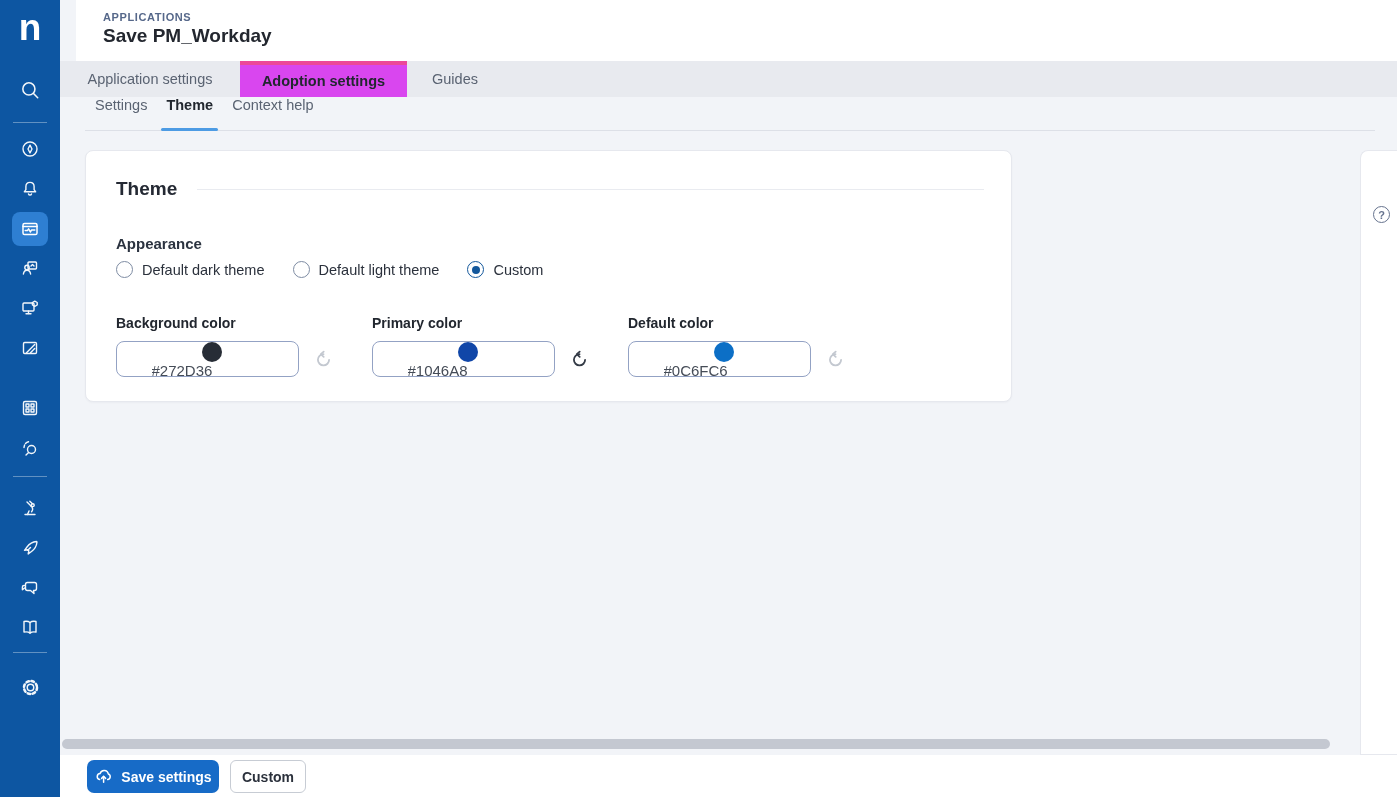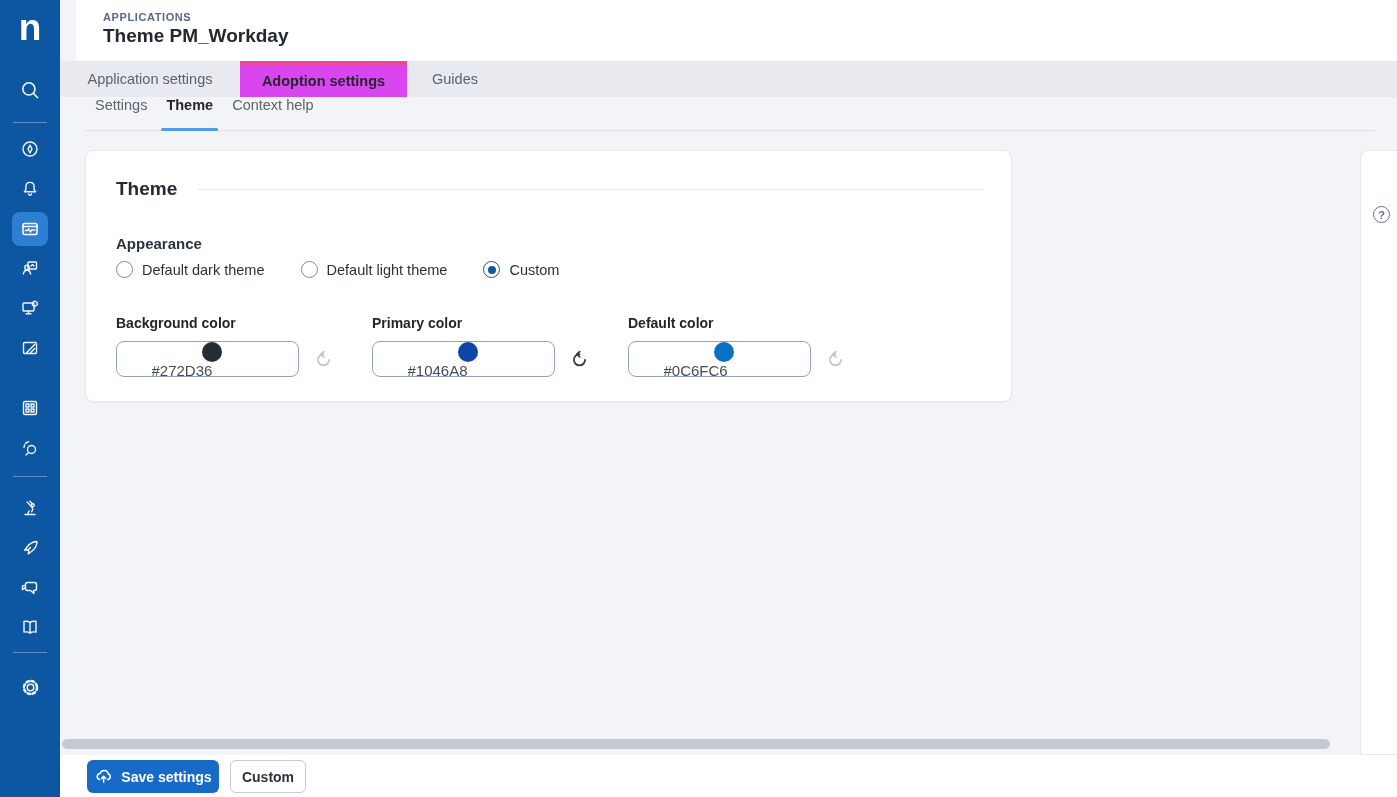--- a/index.html
+++ b/index.html
@@ -34,21 +34,21 @@
   .subtab.active .subtab-underline { position:absolute; left:-4px; right:-4px; bottom:0px; height:3px; background:#4d9be4; border-radius:2px; }
   .subtab-hairline { position:absolute; left:25px; top:130px; width:1290px; height:1px; background:#dde0e7; }
 
   
   .card { position:absolute; left:25px; top:150px; width:927px; height:252px; background:#fff; border:1px solid #e6e8ee; border-radius:8px; box-shadow:0 1px 2px rgba(40,50,70,.04); }
   .card-title-row { position:absolute; left:30px; right:27px; top:27px; display:flex; align-items:center; }
   .card-title { font-size:19px; font-weight:700; color:#242933; }
   .card-title-rule { flex:1; height:1px; background:#e9ebf0; margin-left:20px; }
   .appearance-label { position:absolute; left:30px; top:84px; font-size:15px; font-weight:700; color:#2b3340; }
 
-  .radio-row { position:absolute; left:30px; top:110px; display:flex; align-items:flex-start; gap:36px; }
+  .radio-row { position:absolute; left:30px; top:110px; display:flex; align-items:flex-start; gap:28px; }
   .radio-item { display:flex; align-items:center; cursor:pointer; }
   .radio-circle { width:17px; height:17px; border-radius:50%; border:1.5px solid #7e8ca3; background:#fff; display:flex; align-items:center; justify-content:center; }
   .radio-item.selected .radio-circle { border-color:#14589c; }
   .radio-dot { width:8px; height:8px; border-radius:50%; background:#14589c; display:none; }
   .radio-item.selected .radio-dot { display:block; }
   .radio-label { margin-left:9px; font-size:14.5px; color:#2b313c; }
 
   .color-fields { position:absolute; left:30px; top:164px; display:flex; }
   .color-field { width:256px; }
   .color-label { font-size:14px; font-weight:700; color:#22272f; margin-bottom:10px; }
@@ -64,21 +64,21 @@
   
   .right-card { position:absolute; right:0; top:150px; width:37px; height:605px; background:#fff; border:1px solid #e6e8ee; border-right:none; border-radius:8px 0 0 0; }
   .help-circle { position:absolute; left:12px; top:55px; width:17px; height:17px; border:1.5px solid #66738e; border-radius:50%; color:#66738e; font-size:11px; font-weight:700; display:flex; align-items:center; justify-content:center; cursor:pointer; }
 
   
   .hscroll-thumb { position:absolute; left:2px; top:739px; width:1268px; height:10px; border-radius:5px; background:#c4c8d1; cursor:grab; }
 
   
   .footer { position:absolute; left:0; right:0; top:755px; height:42px; background:#ffffff; }
   .btn { position:absolute; top:5px; height:33px; border-radius:6px; display:flex; align-items:center; justify-content:center; font-size:14px; font-weight:700; cursor:pointer; }
-  .btn-save { left:27px; width:132px; background:#176bc7; color:#fff; }
+  .btn-save { left:27px; width:132px; background:#176bc7; color:#fff;border-radius:7px; }
   .btn-save svg { stroke:#fff; fill:none; stroke-width:1.5; stroke-linecap:round; stroke-linejoin:round; margin-right:8px; }
   .btn-cancel { left:170px; width:76px; background:#fff; border:1px solid #c7ccd4; color:#2b313c; }
 </style>
 </head>
 <body>
 
 <div class="sidebar">
   <div class="side-logo">n</div>
 
   <div class="side-icon" style="top:73px;">
@@ -188,21 +188,21 @@
         <circle cx="10" cy="10" r="3.1"></circle>
         <circle cx="10" cy="10" r="6.2" stroke-width="2.4" stroke-dasharray="2.4 2.5"></circle>
       </svg>
   </div>
 </div>
 
 <div class="main">
 
   <div class="page-header">
     <div class="eyebrow">APPLICATIONS</div>
-    <div class="page-title">Theme PM_Workday</div>
+    <div class="page-title">Save PM_Workday</div>
   </div>
 
   <div class="tabbar">
     <div class="tab tab-1">Application settings</div>
     <div class="tab tab-2 active">Adoption settings</div>
     <div class="tab tab-3">Guides</div>
   </div>
 
   <div class="subtab-hairline"></div>
   <div class="subtabs">

